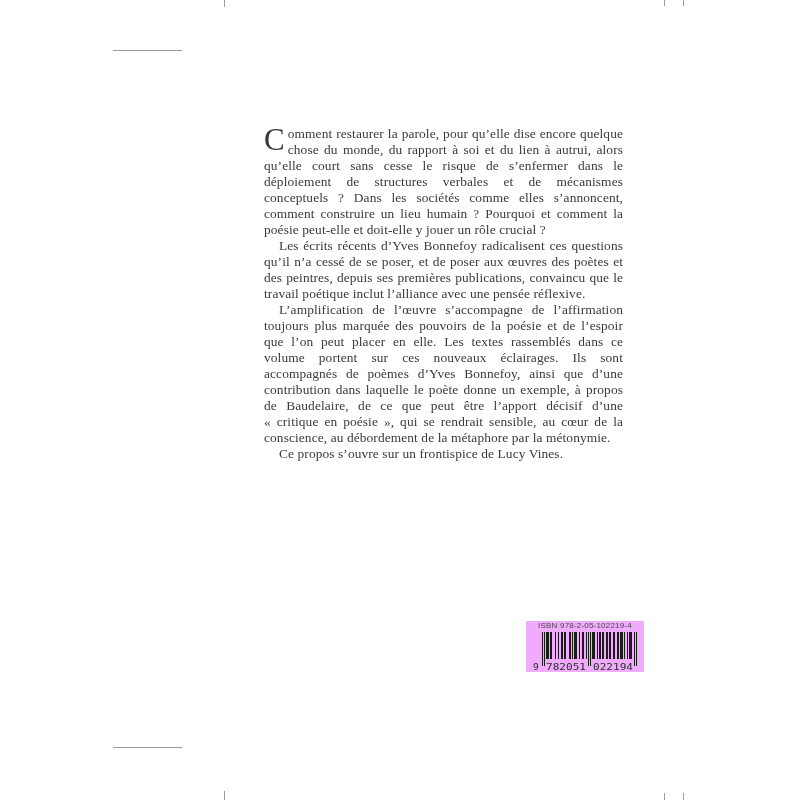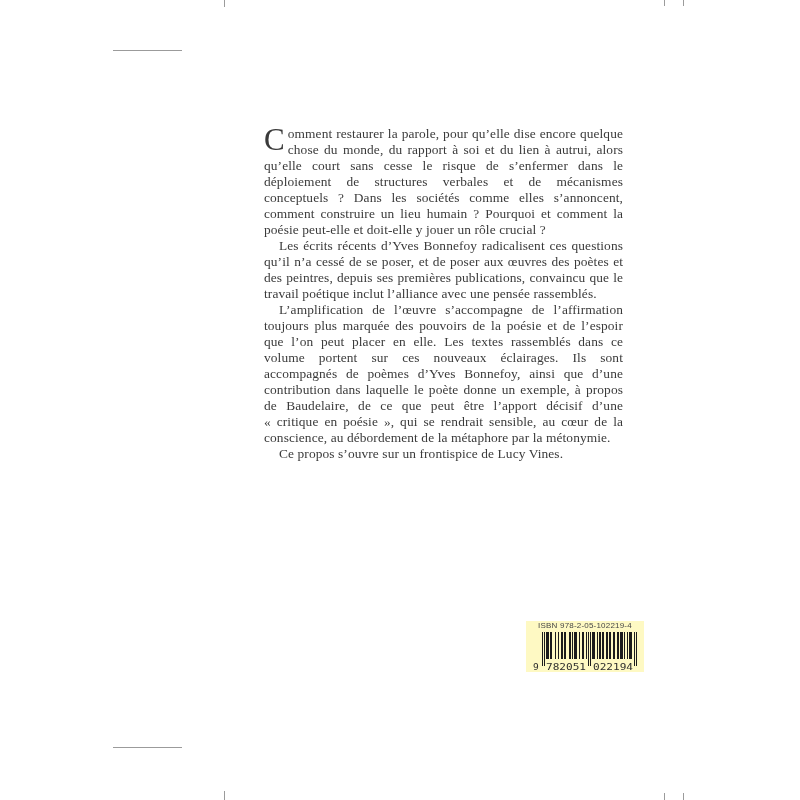--- a/index.html
+++ b/index.html
@@ -46,21 +46,21 @@
     color: #3a3a3a;
   }
 
   
   #barcode-block {
     position: absolute;
     left: 526px;
     top: 621px;
     width: 118px;
     text-align: center;
-    background: #fef9c3;
+    background: #f0abfc;
   }
   #isbn-label {
     font-family: "Liberation Sans", "DejaVu Sans", sans-serif;
     font-size: 8px;
     letter-spacing: 0.2px;
     color: #474747;
     white-space: nowrap;
     margin-bottom: 2px;
   }
   #ean-svg { display: block; margin: 0 auto; }
@@ -79,21 +79,21 @@
   <div class="mark v" id="tick-top-right-1"></div>
   <div class="mark v" id="tick-top-right-2"></div>
   <div class="mark v" id="tick-bottom-center"></div>
   <div class="mark v" id="tick-bottom-right-1"></div>
   <div class="mark v" id="tick-bottom-right-2"></div>
   <div class="mark h" id="fold-top-left"></div>
   <div class="mark h" id="fold-bottom-left"></div>
 
   <div id="blurb">
     <p><span class="dropcap">C</span><span>omment restaurer la parole, pour qu’elle dise encore quelque chose du monde, du rapport à soi et du lien à autrui, alors qu’elle court sans cesse le risque de s’enfermer dans le déploiement de structures verbales et de mécanismes conceptuels&nbsp;? Dans les sociétés comme elles s’annoncent, comment construire un lieu humain&nbsp;? Pourquoi et comment la poésie peut-elle et doit-elle y jouer un rôle crucial&nbsp;?</span></p>
-    <p class="indent">Les écrits récents d’Yves Bonnefoy radicalisent ces questions qu’il n’a cessé de se poser, et de poser aux œuvres des poètes et des peintres, depuis ses premières publications, convaincu que le travail poétique inclut l’alliance avec une pensée rassemblés.</p>
+    <p class="indent">Les écrits récents d’Yves Bonnefoy radicalisent ces questions qu’il n’a cessé de se poser, et de poser aux œuvres des poètes et des peintres, depuis ses premières publications, convaincu que le travail poétique inclut l’alliance avec une pensée réflexive.</p>
     <p class="indent">L’amplification de l’œuvre s’accompagne de l’affirmation toujours plus marquée des pouvoirs de la poésie et de l’espoir que l’on peut placer en elle. Les textes rassemblés dans ce volume portent sur ces nouveaux éclairages. Ils sont accompagnés de poèmes d’Yves Bonnefoy, ainsi que d’une contribution dans laquelle le poète donne un exemple, à propos de Baudelaire, de ce que peut être l’apport décisif d’une «&nbsp;critique en poésie&nbsp;», qui se rendrait sensible, au cœur de la conscience, au débordement de la métaphore par la métonymie.</p>
     <p class="indent">Ce propos s’ouvre sur un frontispice de Lucy Vines.</p>
   </div>
 
   <div id="barcode-block">
     <div id="isbn-label">ISBN 978-2-05-102219-4</div>
     <svg id="ean-svg" width="104" height="40" viewBox="0 0 104 40">
         <rect x="9" y="0" width="1" height="34" fill="#1c1c1c"></rect>
         <rect x="11" y="0" width="1" height="34" fill="#1c1c1c"></rect>
         <rect x="13" y="0" width="1" height="27" fill="#1c1c1c"></rect>

